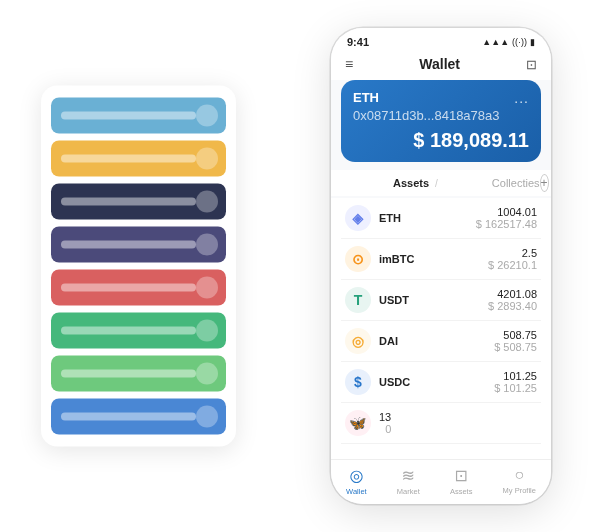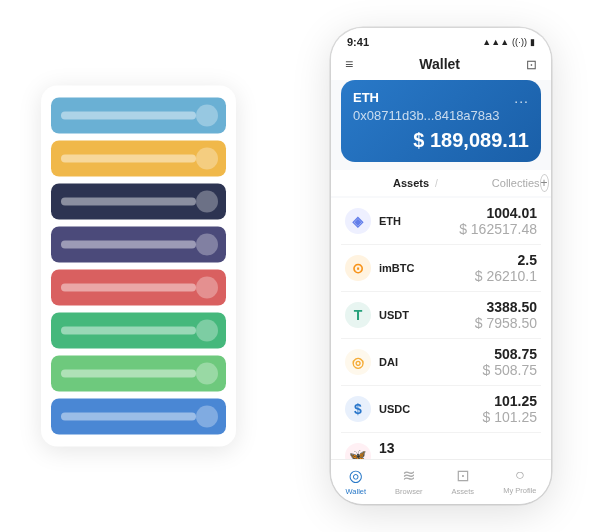--- a/index.html
+++ b/index.html
@@ -246,27 +246,27 @@
       font-size: 11px;
       font-weight: 600;
       color: #222;
     }
 
     .asset-amounts {
       text-align: right;
     }
 
     .asset-amounts .amount {
-      font-size: 14px;
-      font-weight: 700;
+      font-size: 11px;
+      font-weight: 400;
       color: #222;
     }
 
     .asset-amounts .usd {
-      font-size: 14px;
+      font-size: 11px;
       color: #aaa;
     }
 
     
     .bottom-nav {
       background: #fff;
       border-top: 1px solid #eee;
       display: flex;
       justify-content: space-around;
       padding: 6px 0 8px;
@@ -386,22 +386,22 @@
     <div class="asset-name">imBTC</div>
     <div class="asset-amounts">
       <div class="amount">2.5</div>
       <div class="usd">$ 26210.1</div>
     </div>
   </div>
         <div class="asset-row">
     <div class="asset-icon" style="background:#e8f5f1; color:#26a17b; font-size:14px; font-weight:700;">T</div>
     <div class="asset-name">USDT</div>
     <div class="asset-amounts">
-      <div class="amount">3388.50</div>
-      <div class="usd">$ 7958.50</div>
+      <div class="amount">4201.08</div>
+      <div class="usd">$ 2893.40</div>
     </div>
   </div>
         <div class="asset-row">
     <div class="asset-icon" style="background:#fef8ec; color:#f5ac37; font-size:14px; font-weight:700;">◎</div>
     <div class="asset-name">DAI</div>
     <div class="asset-amounts">
       <div class="amount">508.75</div>
       <div class="usd">$ 508.75</div>
     </div>
   </div>
@@ -422,21 +422,21 @@
   </div>
       </div>
 
     <div class="bottom-nav" id="bottom-nav">
     <div class="nav-item active">
     <span class="nav-icon">◎</span>
     <span class="nav-label">Wallet</span>
   </div>
         <div class="nav-item">
     <span class="nav-icon">≋</span>
-    <span class="nav-label">Browser</span>
+    <span class="nav-label">Market</span>
   </div>
         <div class="nav-item">
     <span class="nav-icon">⊡</span>
     <span class="nav-label">Assets</span>
   </div>
         <div class="nav-item">
     <span class="nav-icon">○</span>
     <span class="nav-label">My Profile</span>
   </div>
       </div>

